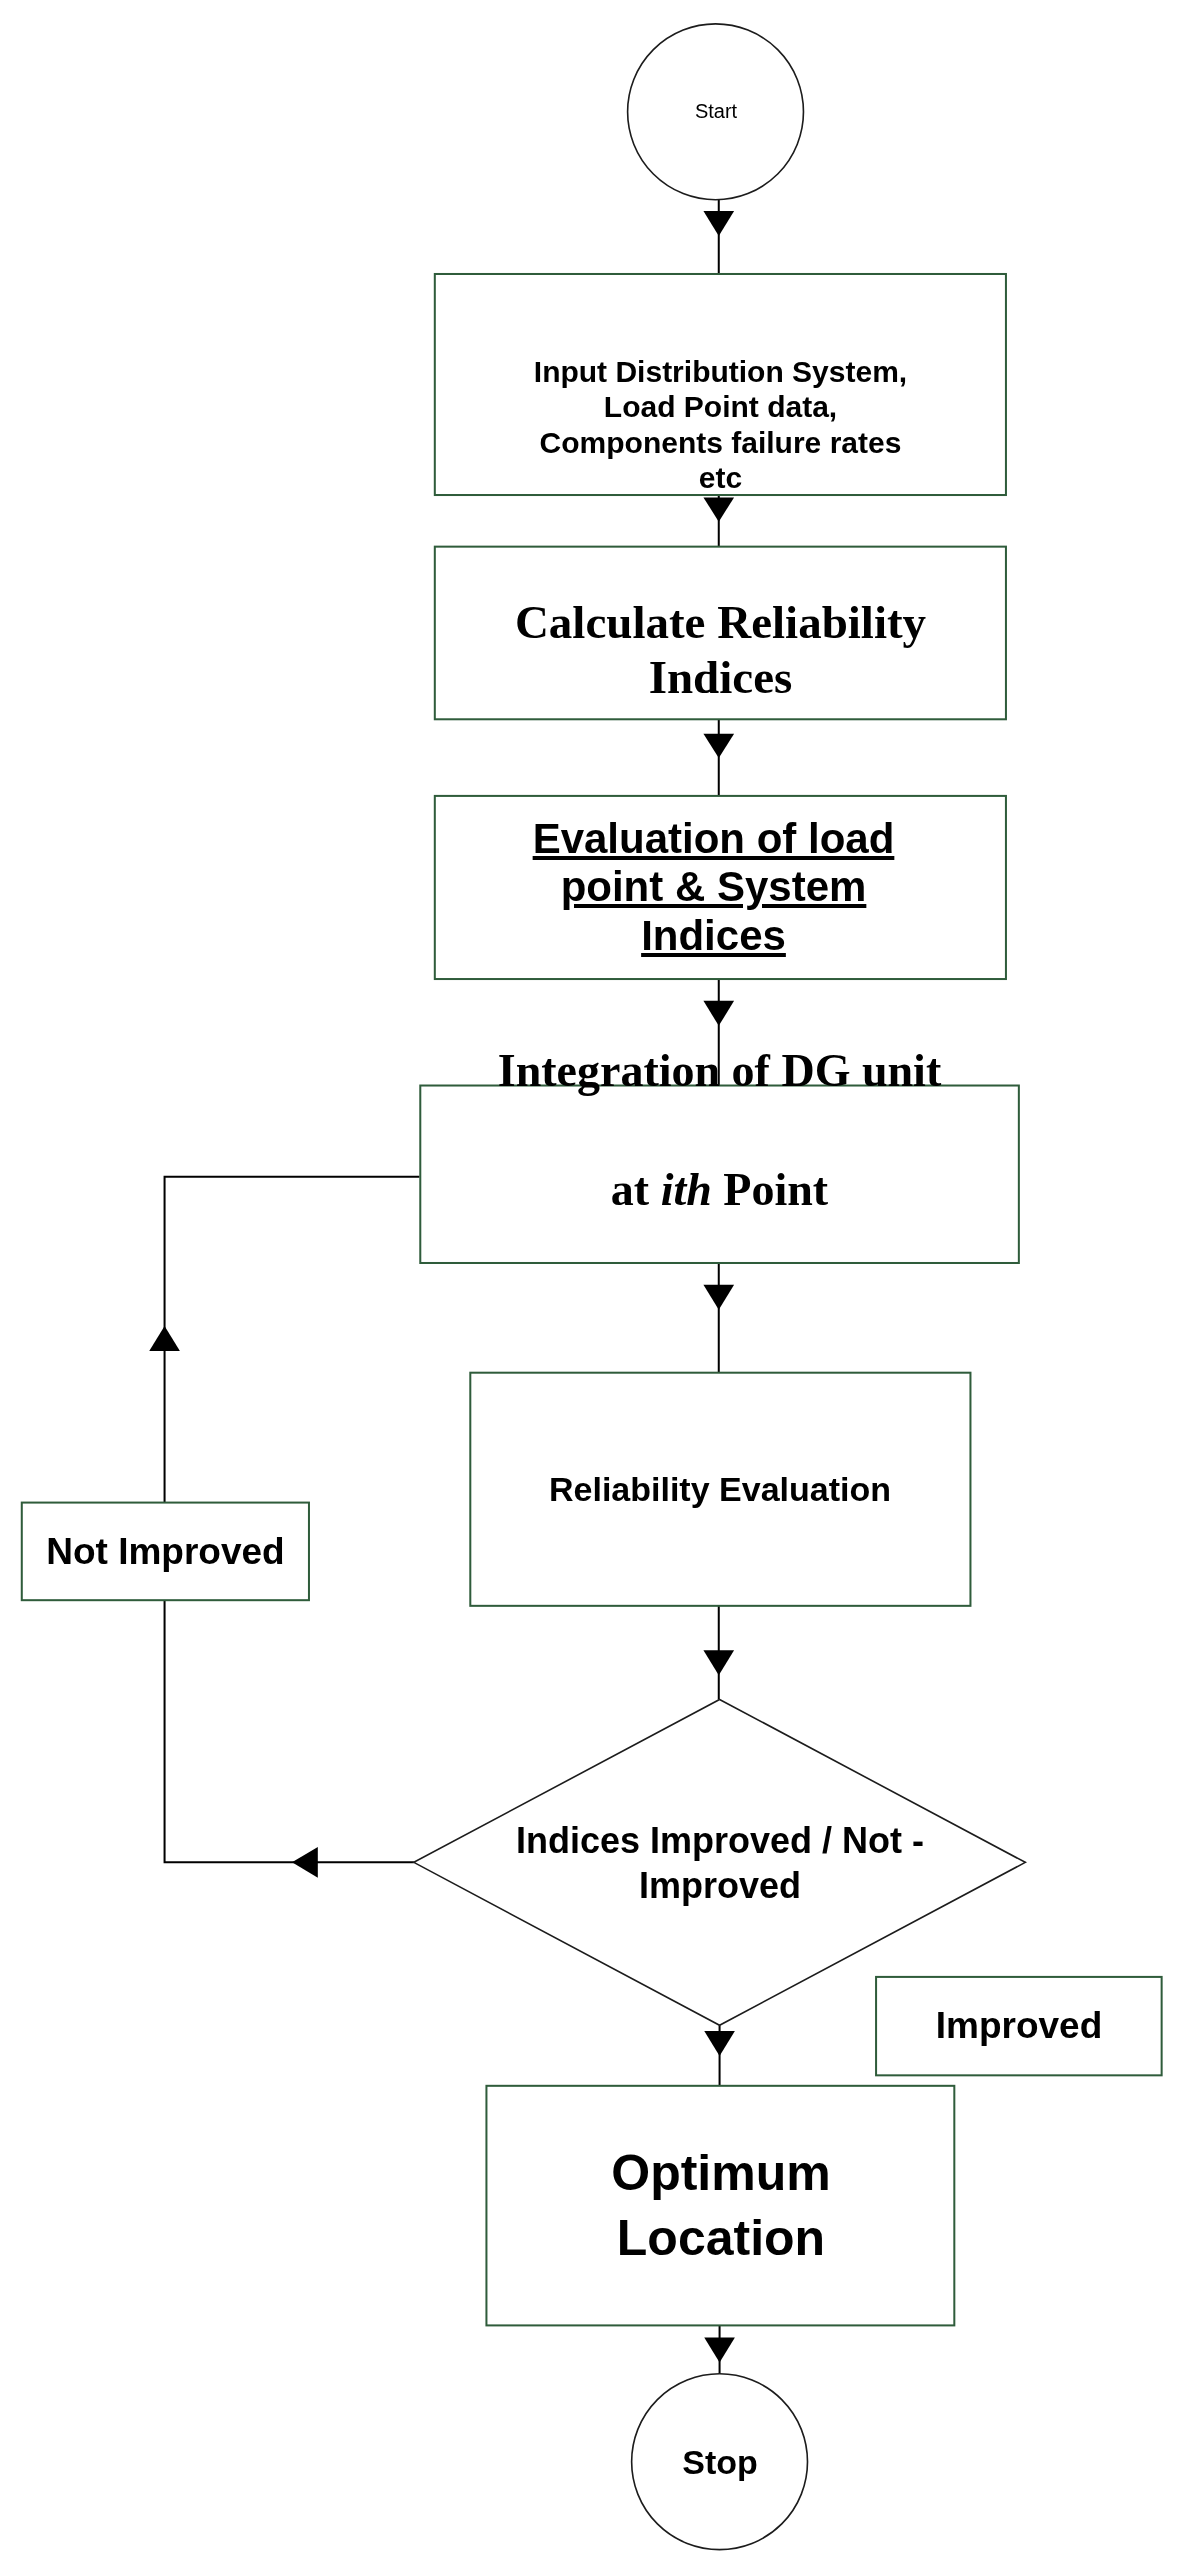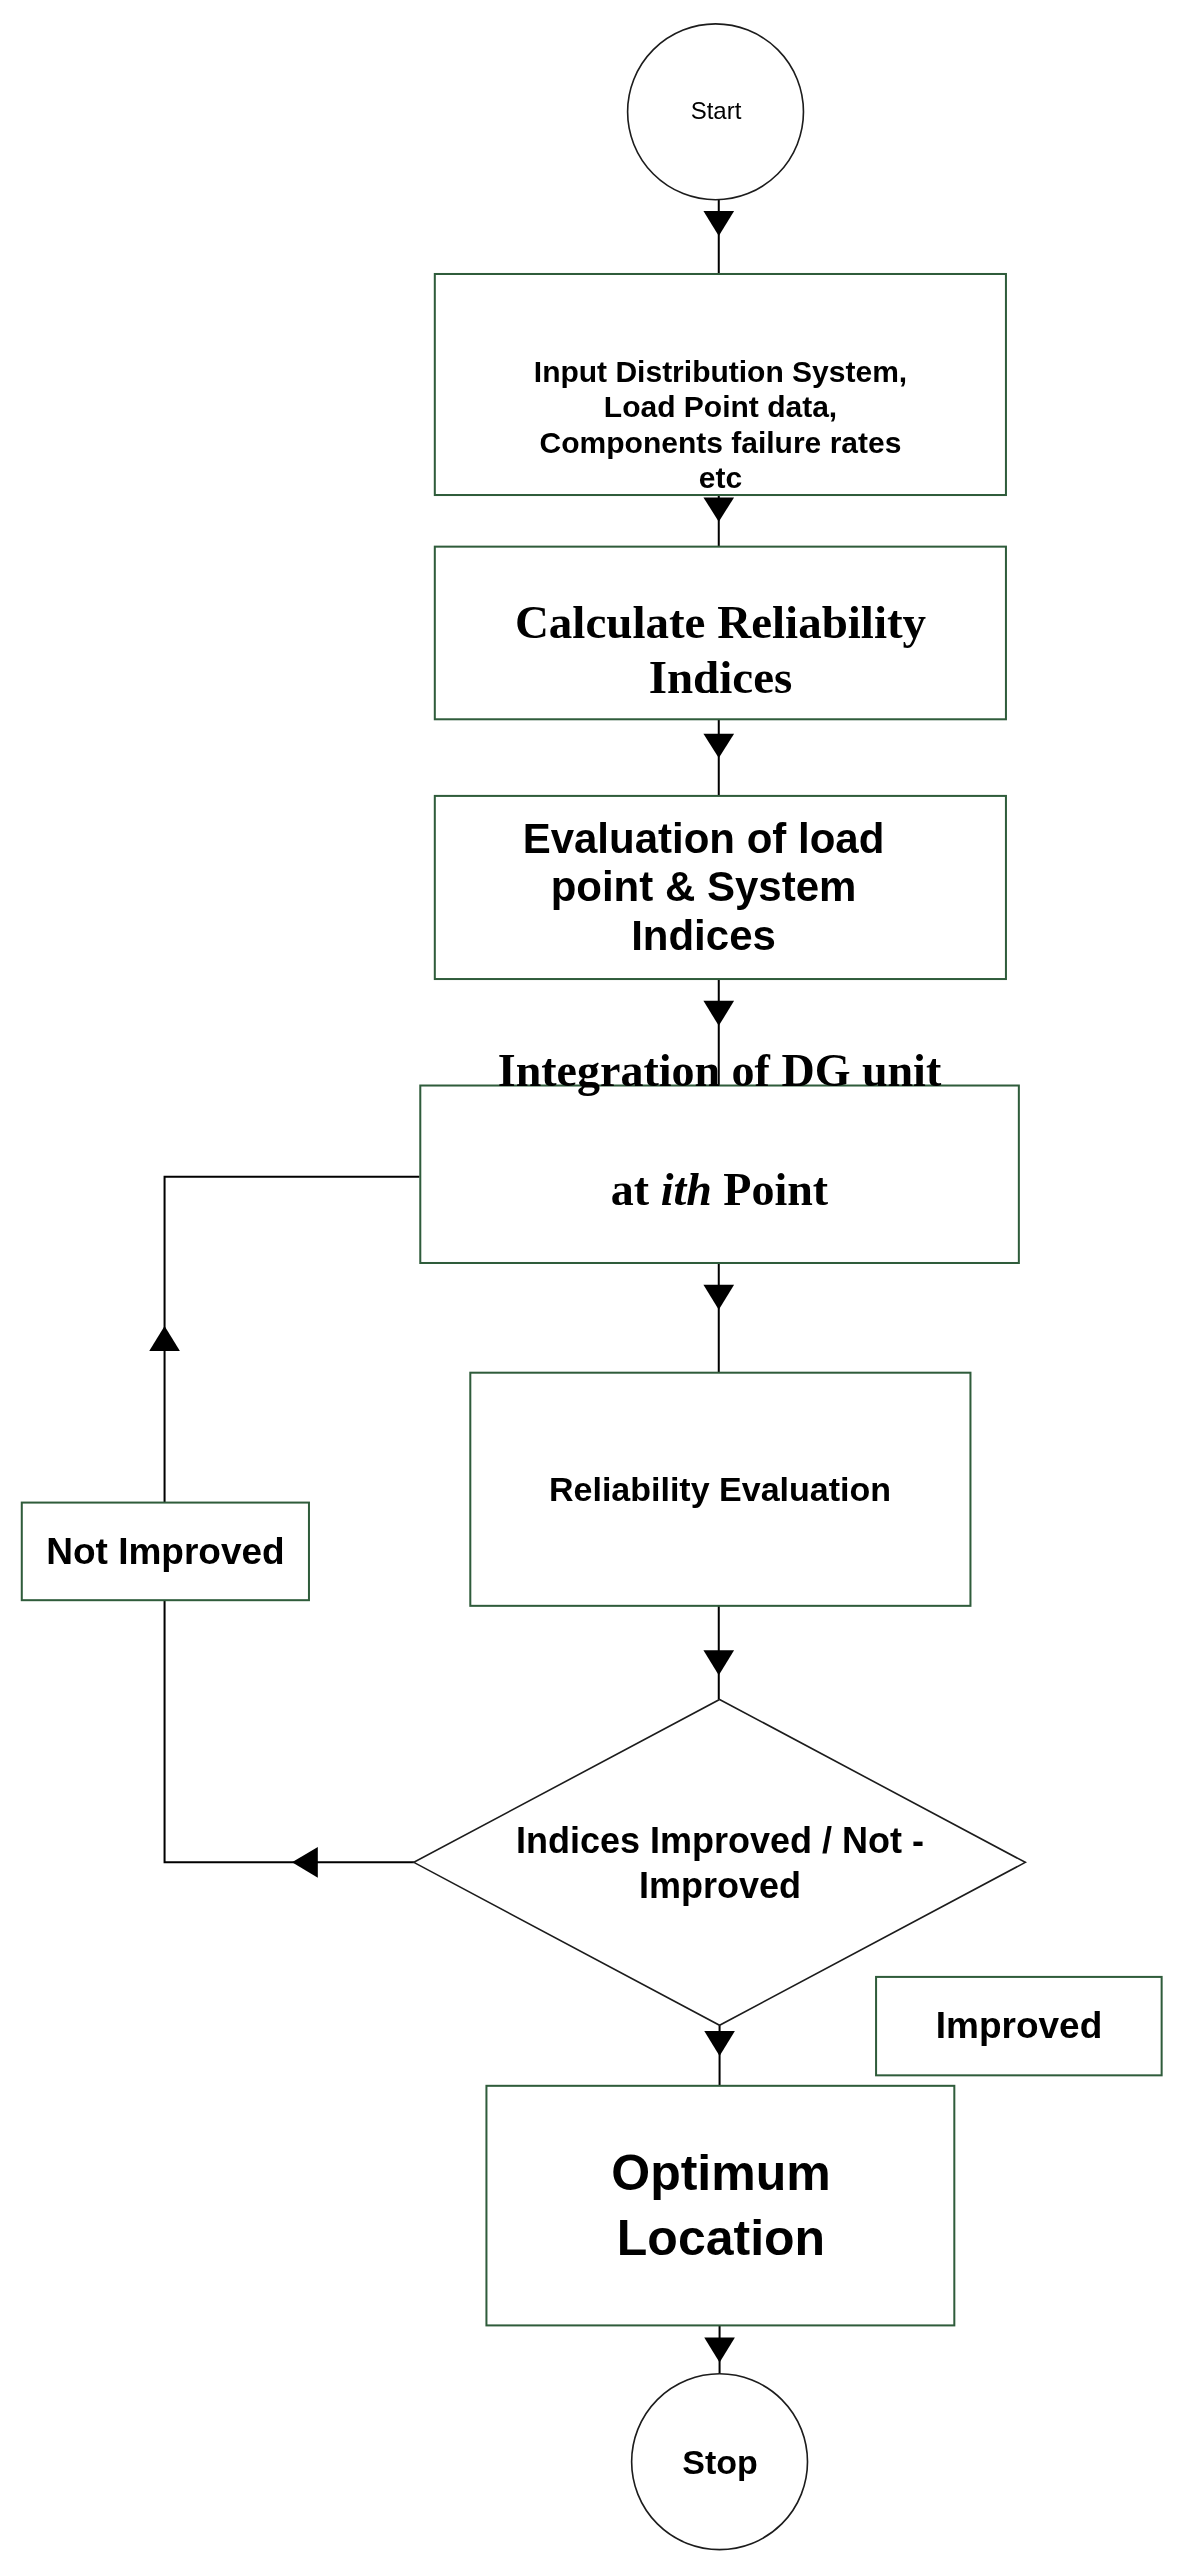--- a/index.html
+++ b/index.html
@@ -21,24 +21,24 @@
     position:absolute;
     display:flex; align-items:center; justify-content:center;
     text-align:center;
     white-space:pre-line;
     color:#000;
     line-height:1.17;
   }
   .sans-bold  { font-weight:bold; }
   .serif-bold { font-family:"Liberation Serif", serif; font-weight:bold;margin-top:17px; }
 
-  .start-label    { left:629px; top:26px;   width:174px; height:171px; font-size:24px; font-weight:400; }
+  .start-label    { left:629px; top:26px;   width:174px; height:171px; font-size:20px; font-weight:400; }
   .box1-label     { left:435px; top:274px;  width:571px; height:221px; font-size:30px;margin-top:40px; }
   .box2-label     { left:435px; top:546px;  width:571px; height:173px; font-size:47px; line-height:1.15; }
-  .box3-label     { left:418px; top:796px;  width:571px; height:183px; font-size:42px; line-height:1.15; }
+  .box3-label     { left:428px; top:796px;  width:571px; height:183px; font-size:42px; line-height:1.15;text-decoration:underline; }
   .box4-label     { left:420px; top:1085px; width:599px; height:178px; font-size:46px; line-height:1.3;align-items:flex-end; }
   .box5-label     { left:470px; top:1373px; width:500px; height:233px; font-size:34px;border-radius:6px; }
   .diamond-label  { left:478px; top:1780px; width:484px; height:165px; font-size:36px; line-height:1.25; }
   .notimp-label   { left:22px;  top:1503px; width:287px; height:98px; font-size:37px; }
   .improved-label { left:876px;top:1977px; width:286px; height:98px; font-size:37px; }
   .optimum-label  { left:487px; top:2086px; width:468px; height:240px; font-size:50px; line-height:1.3; }
   .stop-label     { left:632px; top:2376px; width:176px; height:173px; font-size:34px; }
 </style>
 </head>
 <body>

